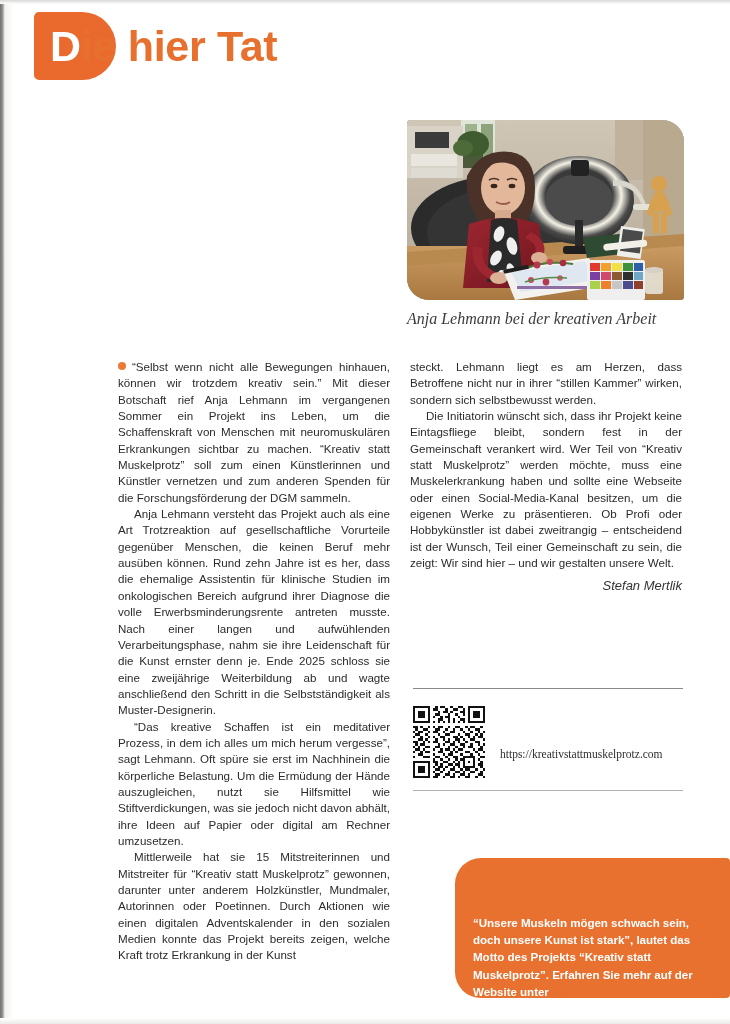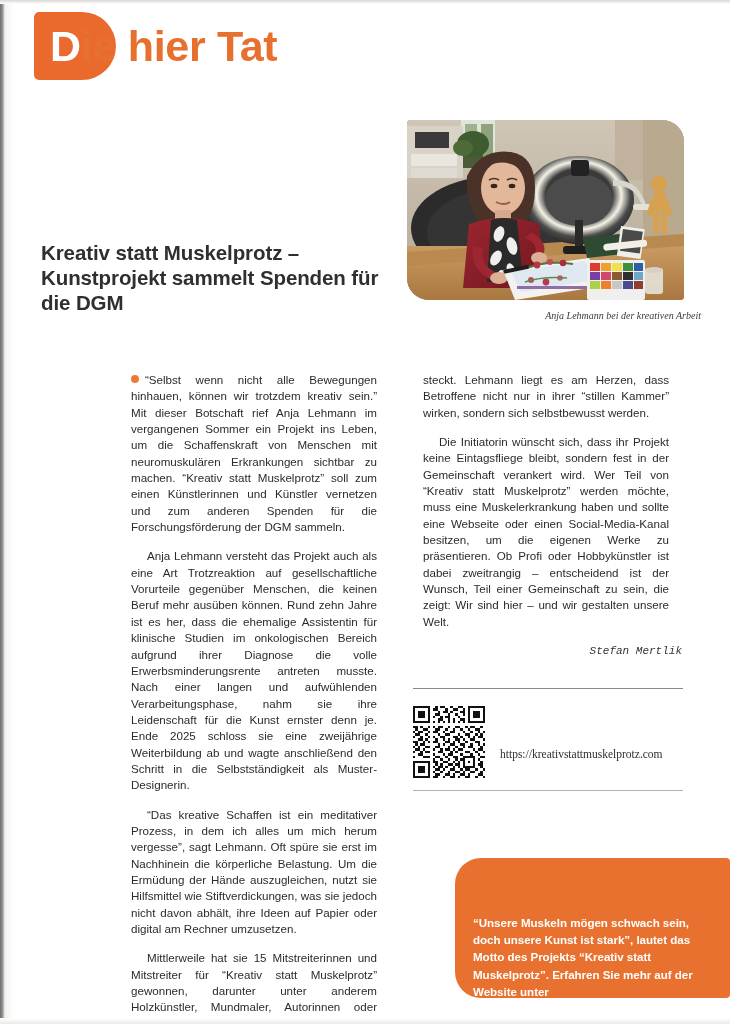--- a/index.html
+++ b/index.html
@@ -77,27 +77,27 @@
     top: 120px;
     width: 277px;
     height: 180px;
     border-radius: 4px 22px 4px 22px;
     overflow: hidden;
     background: #7a6a5c;
   }
   .photo-svg { display: block; width: 100%; height: 100%; }
   .photo-caption {
     position: absolute;
-    left: 424px;
+    left: 407px;
     top: 310px;
     width: 277px;
-    text-align: right;
+    text-align: left;
     font-family: "Liberation Serif", serif;
     font-style: italic;
-    font-size: 10px;
+    font-size: 16px;
     color: #3b3b3b;
   }
 
   
   .headline {
     position: absolute;
     left: 41px;
     top: 226px;
     width: 350px;
     font-size: 20.5px;
@@ -109,21 +109,21 @@
 
   
   .col {
     position: absolute;
     font-size: 11.6px;
     line-height: 16.35px;
     color: #2b2b2b;
     text-align: justify;
     hyphens: manual;
   }
-  .col p { margin: 13px; }
+  .col p { margin: 0; }
   .col p.indent { text-indent: 16px; }
   .col-left {
     left: 118px;
     top: 359px;
     width: 272px;
   }
   .col-right {
     left: 410px;
     top: 359px;
     width: 272px;
@@ -133,23 +133,23 @@
     width: 8px;
     height: 8px;
     border-radius: 50%;
     background: #ec7a35;
     margin-right: 6px;
     vertical-align: 1px;
   }
   .byline {
     margin-top: 7px;
     text-align: right;
-    font-family: Liberation Mono, monospace;
+    font-family: Liberation Sans, sans-serif;
     font-style: italic;
-    font-size: 11px;
+    font-size: 13px;
     color: #333333;
   }
 
   
   .qr-rule {
     position: absolute;
     left: 413px;
     top: 688px;
     width: 270px;
     height: 1px;
@@ -368,21 +368,20 @@
       <rect x="196" y="124" width="44" height="7" rx="3.5" fill="#f1efe8" transform="rotate(-6 196 124)"></rect>
 
       <rect x="238" y="148" width="18" height="26" rx="3" fill="#e6e2d8" opacity="0.9"></rect>
       <ellipse cx="247" cy="150" rx="9" ry="3" fill="#d6d1c4"></ellipse>
 
       <rect x="0" y="0" width="277" height="180" fill="none"></rect>
     </svg>
   </div>
   <div class="photo-caption">Anja Lehmann bei der kreativen Arbeit</div>
 
-  <h1 class="headline">Kreativ statt Muskelprotz – Kunstprojekt sammelt Spenden für die DGM</h1>
 
   <div class="col col-left">
     <p><span class="lead-bullet"></span><span>“Selbst wenn nicht alle Bewegungen hinhauen, können wir trotzdem kreativ sein.” Mit dieser Botschaft rief Anja Lehmann im vergangenen Sommer ein Projekt ins Leben, um die Schaffenskraft von Menschen mit neuromuskulären Erkrankungen sichtbar zu machen. “Kreativ statt Muskelprotz” soll zum einen Künstlerinnen und Künstler vernetzen und zum anderen Spenden für die Forschungsförderung der DGM sammeln.</span></p>
     <p class="indent">Anja Lehmann versteht das Projekt auch als eine Art Trotzreaktion auf gesellschaftliche Vorurteile gegenüber Menschen, die keinen Beruf mehr ausüben können. Rund zehn Jahre ist es her, dass die ehemalige Assistentin für klinische Studien im onkologischen Bereich aufgrund ihrer Diagnose die volle Erwerbsminderungsrente antreten musste. Nach einer langen und aufwühlenden Verarbeitungsphase, nahm sie ihre Leidenschaft für die Kunst ernster denn je. Ende 2025 schloss sie eine zweijährige Weiterbildung ab und wagte anschließend den Schritt in die Selbstständigkeit als Muster-Designerin.</p>
     <p class="indent">“Das kreative Schaffen ist ein meditativer Prozess, in dem ich alles um mich herum vergesse”, sagt Lehmann. Oft spüre sie erst im Nachhinein die körperliche Belastung. Um die Ermüdung der Hände auszugleichen, nutzt sie Hilfsmittel wie Stiftverdickungen, was sie jedoch nicht davon abhält, ihre Ideen auf Papier oder digital am Rechner umzusetzen.</p>
     <p class="indent">Mittlerweile hat sie 15 Mitstreiterinnen und Mitstreiter für “Kreativ statt Muskelprotz” gewonnen, darunter unter anderem Holzkünstler, Mundmaler, Autorinnen oder Poetinnen. Durch Aktionen wie einen digitalen Adventskalender in den sozialen Medien konnte das Projekt bereits zeigen, welche Kraft trotz Erkrankung in der Kunst</p>
   </div>
 
   <div class="col col-right">
     <p>steckt. Lehmann liegt es am Herzen, dass Betroffene nicht nur in ihrer “stillen Kammer” wirken, sondern sich selbstbewusst werden.</p>

